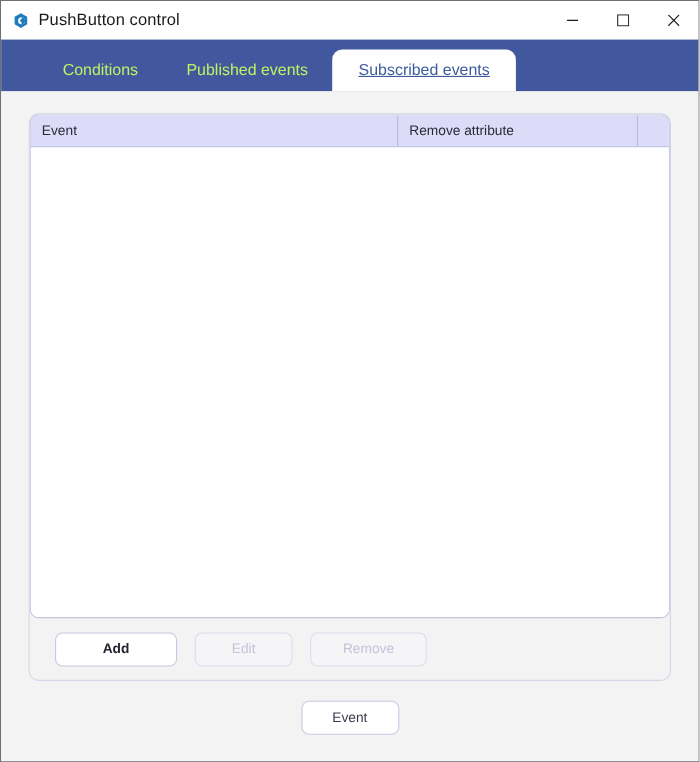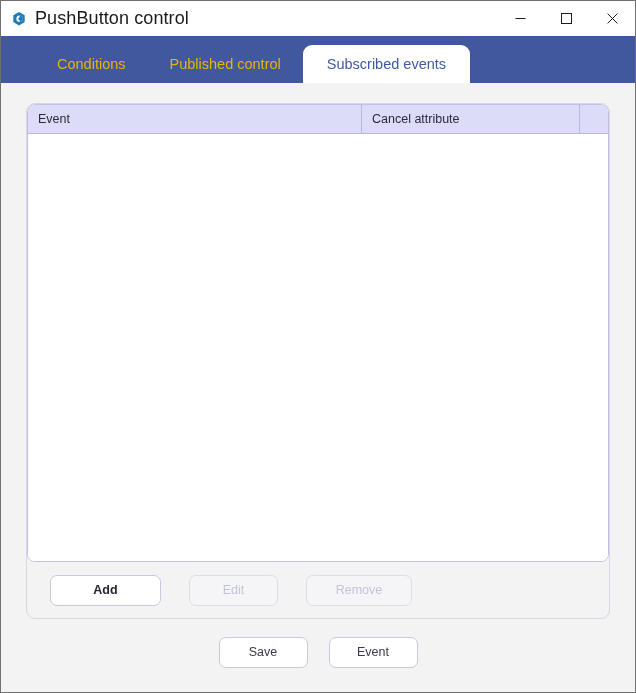--- a/index.html
+++ b/index.html
@@ -38,21 +38,21 @@
   }
   .title-icon {
     width: 16px;
     height: 16px;
     margin-left: 10px;
     margin-right: 8px;
     flex: 0 0 auto;
     display: block;
   }
   .title-text {
-    font-size: 18px;
+    font-size: 15px;
     color: #1a1a1a;
     letter-spacing: 0.1px;
     white-space: nowrap;
   }
   .winctrls {
     margin-left: auto;
     display: flex;
     height: 35px;
   }
   .winbtn {
@@ -78,33 +78,34 @@
     box-sizing: border-box;
     position: relative;
   }
   .tab {
     height: 38px;
     display: flex;
     align-items: center;
     justify-content: center;
     padding: 0 22px;
     font-size: 14.5px;
-    color: #eab308;
+    color: #bef264;
     white-space: nowrap;
     box-sizing: border-box;
     background: transparent;
     border: 0;
     font-family: inherit;
   }
   .tab.active {
     background: #ffffff;
     color: #3e5b9e;
     border-radius: 9px 9px 0 0;
     height: 38px;
     padding: 3px 24px;
+    text-decoration: underline;
   }
 
   
   .content {
     flex: 1 1 auto;
     background: #f3f3f3;
     position: relative;
     padding: 20px 25px 0 25px;
     box-sizing: border-box;
     display: flex;
@@ -193,21 +194,20 @@
   .btn.normal {
     background: #ffffff;
     border: 1px solid #c8c8e2;
     color: #3a3a4d;
     font-weight: normal;
   }
   .btn.disabled {
     background: #f5f5f8;
     border: 1px solid #dcdcec;
     color: #c3c3d8;
-    margin-left: 12px;
   }
   .btn.w-add    { width: 111px; }
   .btn.w-edit   { width: 89px; }
   .btn.w-remove { width: 106px; }
 
   .footer {
     height: 66px;
     min-height: 66px;
     display: flex;
     align-items: center;
@@ -248,44 +248,43 @@
         <svg width="11" height="11" viewBox="0 0 11 11">
           <line x1="0.6" y1="0.6" x2="10.4" y2="10.4" stroke="#1a1a1a" stroke-width="1"></line>
           <line x1="10.4" y1="0.6" x2="0.6" y2="10.4" stroke="#1a1a1a" stroke-width="1"></line>
         </svg>
       </button>
     </div>
   </div>
 
   <div class="tabstrip">
     <button class="tab">Conditions</button>
-    <button class="tab">Published control</button>
+    <button class="tab">Published events</button>
     <button class="tab active">Subscribed events</button>
   </div>
 
   <div class="content">
 
     <div class="panel">
 
       <div class="grid">
         <div class="grid-head">
           <div class="gh col-event">Event</div>
-          <div class="gh col-attr">Cancel attribute</div>
+          <div class="gh col-attr">Remove attribute</div>
           <div class="gh col-spare"></div>
         </div>
         <div class="grid-body"></div>
       </div>
 
       <div class="btnrow">
         <button class="btn enabled w-add">Add</button>
         <button class="btn disabled w-edit">Edit</button>
         <button class="btn disabled w-remove">Remove</button>
       </div>
 
     </div>
 
     <div class="footer">
-      <button class="btn normal w-save">Save</button>
       <button class="btn normal w-cancel">Event</button>
     </div>
 
   </div>
 </div>
 
 </body></html>

